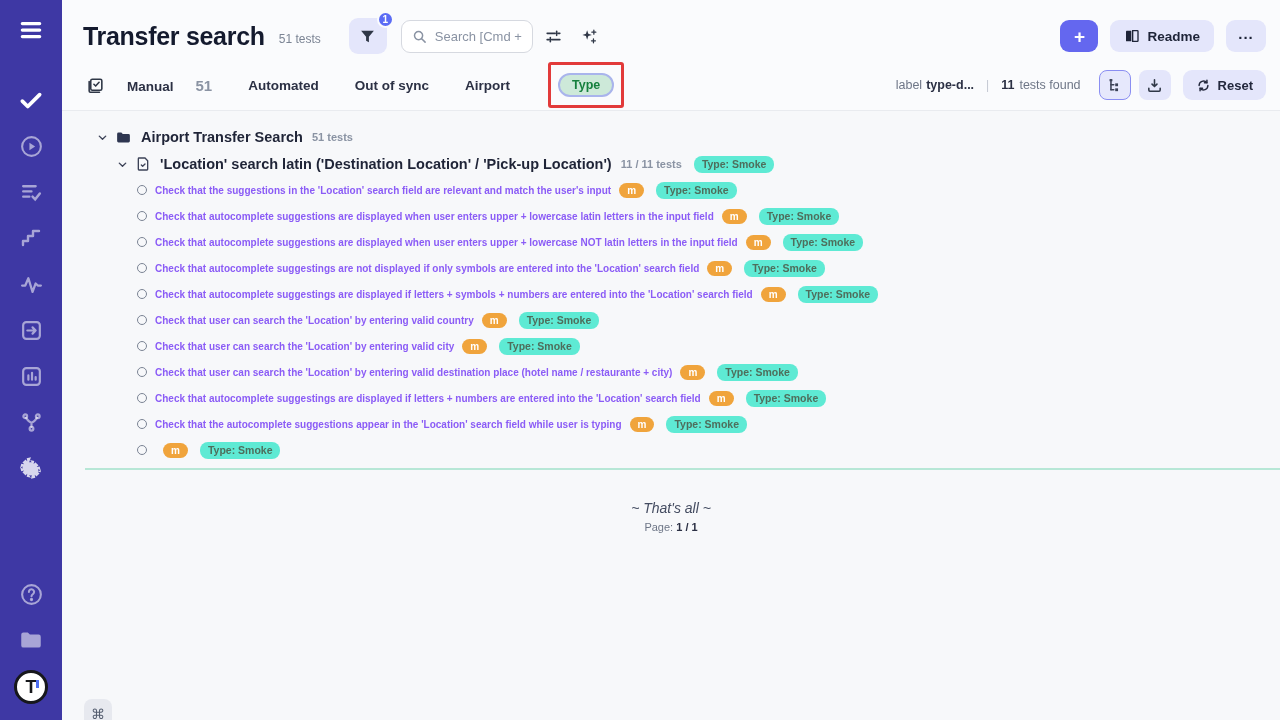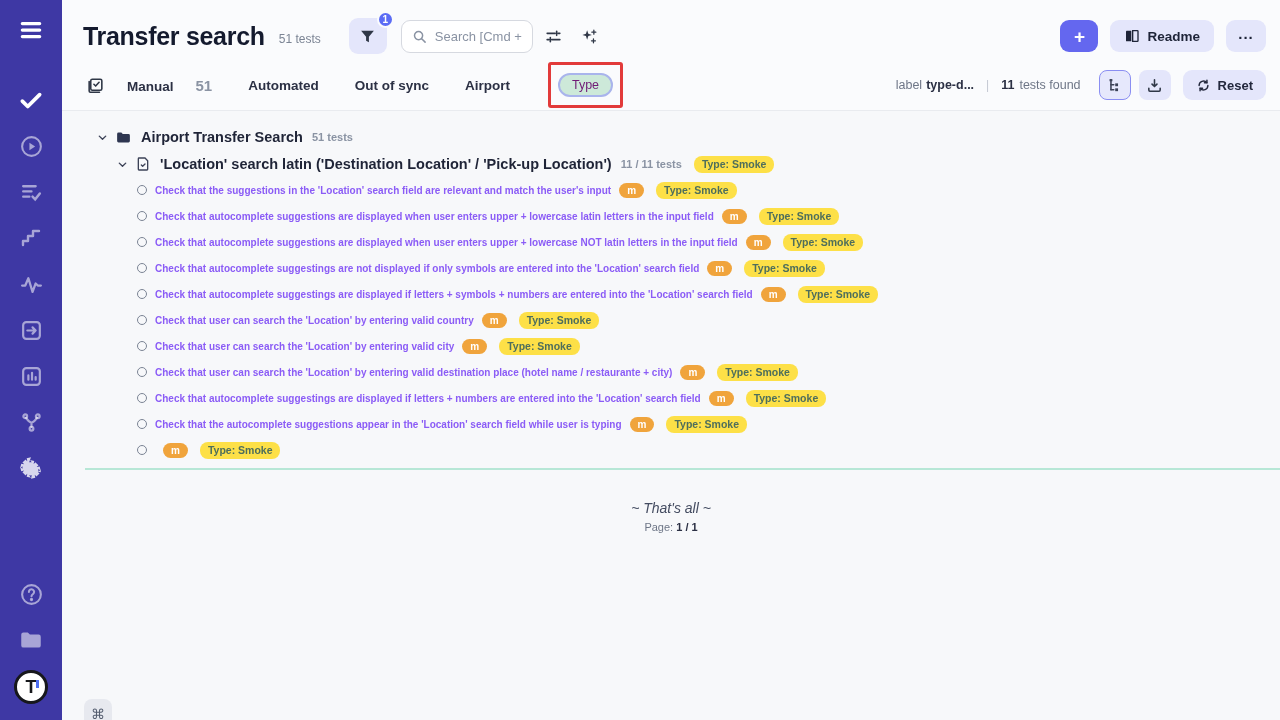--- a/index.html
+++ b/index.html
@@ -55,21 +55,21 @@
     font-size:15px; font-weight:bold; letter-spacing:1px; padding-bottom:6px;}
 
   
   .tabs-row { display:flex; align-items:center; height:44px; padding:0 14px 6px 24px; }
   .tab-toggle-icon { color:#2f3747; margin-right:22px; cursor:pointer; display:flex; }
   .tab { font-size:13.5px; font-weight:bold; color:#2b3044; margin-right:36px; cursor:pointer;
     display:flex; align-items:baseline; gap:22px; }
   .tab .cnt { font-size:15px; color:#8a93a3; font-weight:bold; }
   .type-chip-wrap { position:relative; margin-left:12px; margin-right:12px; }
   .type-chip { background:#cde9d9; border:2px solid #a9b4ec; border-radius:12px; padding:3px 12px;
-    font-size:12.5px; font-weight:normal; color:#701a75; cursor:pointer; }
+    font-size:12.5px; font-weight:bold; color:#15803d; cursor:pointer; }
   .red-annotation { position:absolute; left:-10px; right:-10px; top:-11px; bottom:-11px;
     border:3px solid #e23a3a; border-radius:3px; pointer-events:none; }
 
   .tabs-right { margin-left:auto; display:flex; align-items:center; }
   .lbl-prefix { font-size:12.5px; color:#6e7687; }
   .lbl-value { font-size:12.5px; color:#2b3044; font-weight:bold; margin-left:4px; }
   .lbl-div { color:#c3c8d2; margin:0 12px; font-size:12px; }
   .found-count { font-size:12.5px; font-weight:bold; color:#2b3044; }
   .found-suffix { font-size:12.5px; color:#6e7687; margin-left:5px; margin-right:10px; }
   .sq-btn { width:32px; height:30px; background:#e4e6fb; border:none; border-radius:8px;
@@ -88,21 +88,21 @@
   .small-cnt { font-size:11px; color:#8a93a3; margin-left:9px; font-weight:bold; }
   .suite-row { padding-left:55px; margin-top:1px; cursor:pointer; }
   .doc-ic { color:#3c4257; display:flex; margin-right:9px; }
 
   .test-row { padding-left:75px; cursor:pointer; }
   .bullet { width:10px; height:10px; border:1.5px solid #7b8494; border-radius:50%;
     margin-right:8px; flex:0 0 auto; }
   .test-title { font-size:10px; color:#8b5cf6; white-space:nowrap;font-weight:bold; }
   .m-pill { background:#f0a43c; color:#fff; font-size:10px; font-weight:bold; border-radius:9px;
     padding:2px 8px; margin-left:8px; line-height:11px; }
-  .type-badge { background:#fde047; color:#4e6e5c; font-size:10.5px; font-weight:bold;
+  .type-badge { background:#5eead4; color:#4e6e5c; font-size:10.5px; font-weight:bold;
     border-radius:8px; padding:3px 8px; margin-left:12px; line-height:11px; white-space:nowrap; }
 
   .drop-line { height:2px; background:#b7e7d6; margin:5px 0 0 23px; }
 
   .footer { text-align:center; margin-top:30px; }
   .end-text { font-size:14px; color:#444c61;font-style:italic; }
   .page-line { font-size:11px; color:#6e7687; margin-top:5px; }
   .page-line b { color:#2b3044; }
 
   .cmd-btn { position:absolute; left:22px; top:699px; width:28px; height:30px; background:#e7e9ef;

